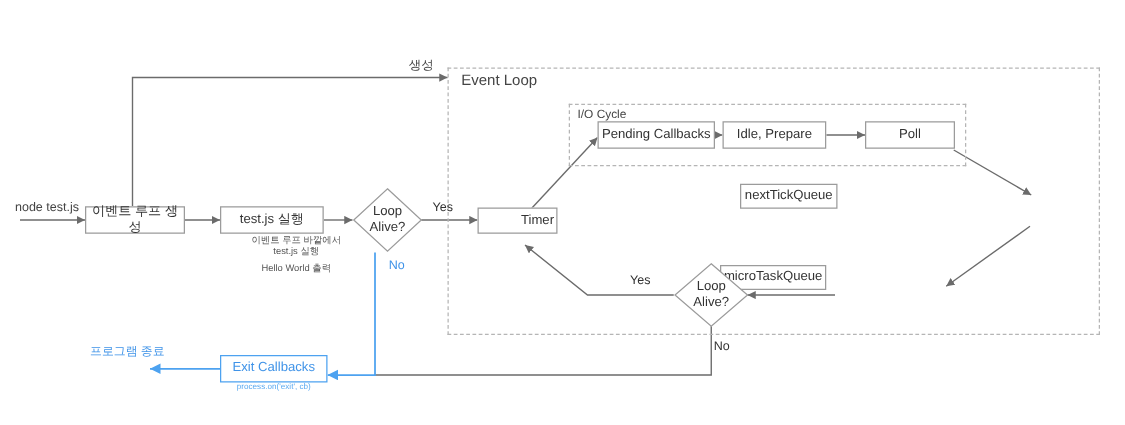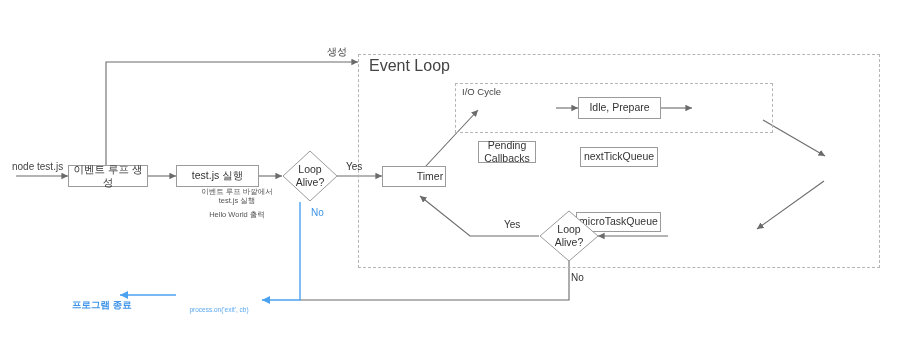--- a/index.html
+++ b/index.html
@@ -58,21 +58,21 @@
     position: absolute;
     font-size: 10px;
     color: #333333;
     z-index: 4;
     background: transparent;
     white-space: nowrap;
   }
   .edge-label.blue { color: #3f93e8; }
   .container-title {
     position: absolute;
-    font-size: 16px;
+    font-size: 12px;
     color: #444444;
     z-index: 2;
     white-space: nowrap;
   }
   .free-text {
     position: absolute;
     font-size: 10px;
     color: #444444;
     z-index: 4;
     white-space: nowrap;
@@ -159,45 +159,47 @@
   <div class="free-text" style="left:327px; top:45px;">생성</div>
 
   <div class="edge-label" style="left:346px; top:161px;">Yes</div>
 
   <div class="edge-label blue" style="left:311px; top:207px;">No</div>
 
   <div class="edge-label" style="left:504px; top:219px;">Yes</div>
 
   <div class="edge-label" style="left:571px; top:272px;">No</div>
 
-  <div class="free-text blue" style="left:72px; top:299px; font-size:9.5px;font-weight:bold;">프로그램 종료</div>
+  <div class="free-text blue" style="left:72px; top:275px; font-size:9.5px;">프로그램 종료</div>
 
   <div class="sub-note" style="left:177px; top:186px; width:120px;">이벤트 루프 바깥에서</div>
   <div class="sub-note" style="left:177px; top:195px; width:120px;">test.js 실행</div>
   <div class="sub-note" style="left:177px; top:209px; width:120px;">Hello World 출력</div>
 
   <div class="sub-note blue" style="left:172px; top:305px; width:94px;">process.on('exit', cb)</div>
 
   <div class="node" style="left:68px; top:165px; width:80px; height:22px;text-align:center;">이벤트 루프 생성</div>
 
   <div class="node" style="left:176px; top:165px; width:83px; height:22px;">test.js 실행</div>
 
   <div class="node" style="left:382px; top:166px; width:64px; height:21px;padding-left:32px;">Timer</div>
 
-  <div class="node" style="left:478px; top:97px; width:58px; height:22px;margin-top:44px;">Pending Callbacks</div>
+  <div class="node" style="left:478px; top:97px; width:94px; height:22px;">Pending Callbacks</div>
 
   <div class="node" style="left:578px; top:97px; width:83px; height:22px;">Idle, Prepare</div>
 
-
-
-
-  <div class="node" style="left:580px; top:147px; width:78px; height:20px;">nextTickQueue</div>
+  <div class="node" style="left:692px; top:97px; width:72px; height:22px;">Poll</div>
+
+
+
+  <div class="node" style="left:592px; top:147px; width:78px; height:20px;">nextTickQueue</div>
 
   <div class="node" style="left:576px; top:212px; width:85px; height:20px;">microTaskQueue</div>
 
+  <div class="node blue" style="left:176px; top:284px; width:86px; height:22px;">Exit Callbacks</div>
 
   <div class="diamond-wrap" style="left:282px; top:150px; width:56px; height:52px;">
     <svg width="56" height="52" style="position:absolute;left:0;top:0;">
       <polygon points="28,1 55,26 28,51 1,26" fill="#ffffff" stroke="#9b9b9b" stroke-width="1"></polygon>
     </svg>
     <div class="diamond-label">
       <div>Loop</div>
       <div>Alive?</div>
     </div>
   </div>

